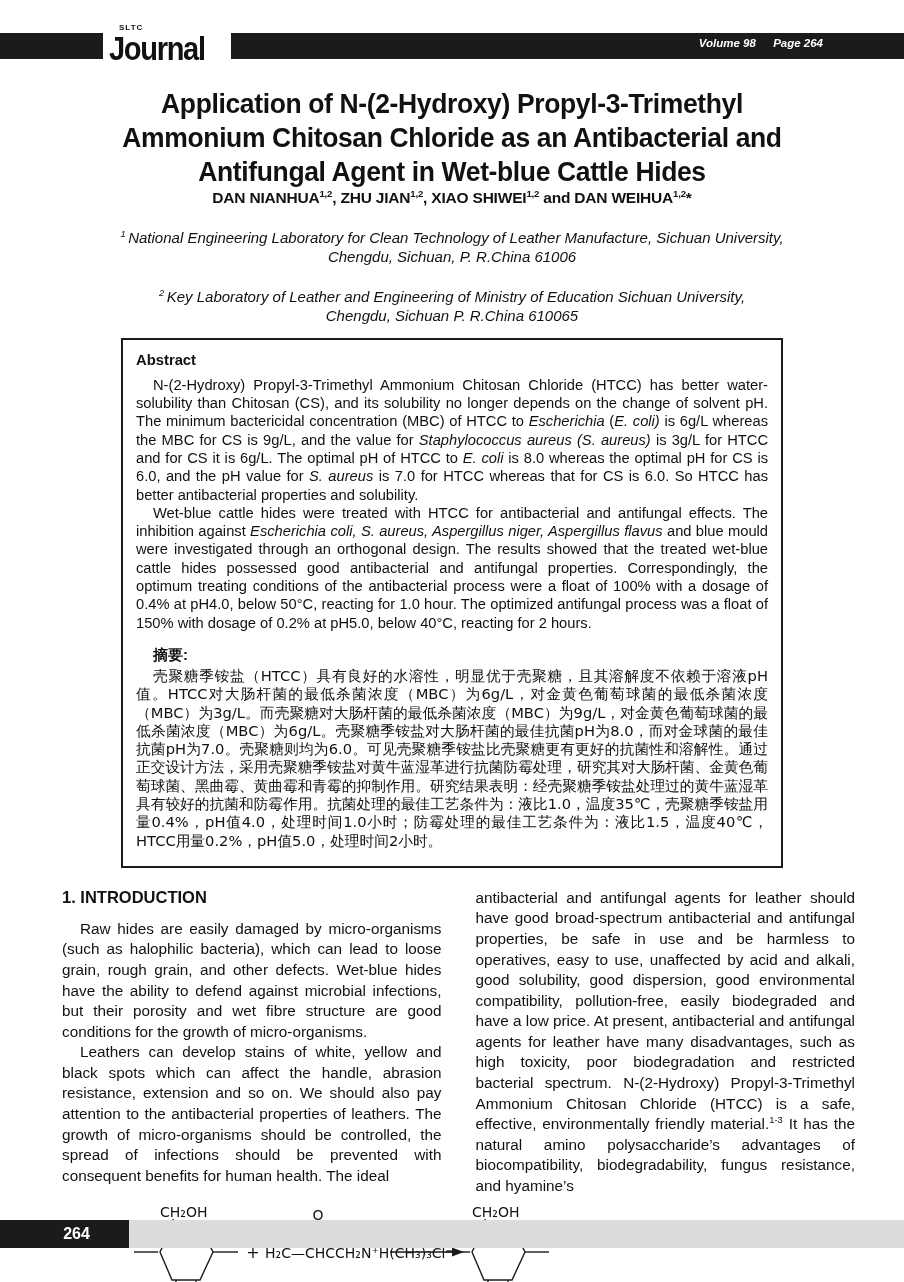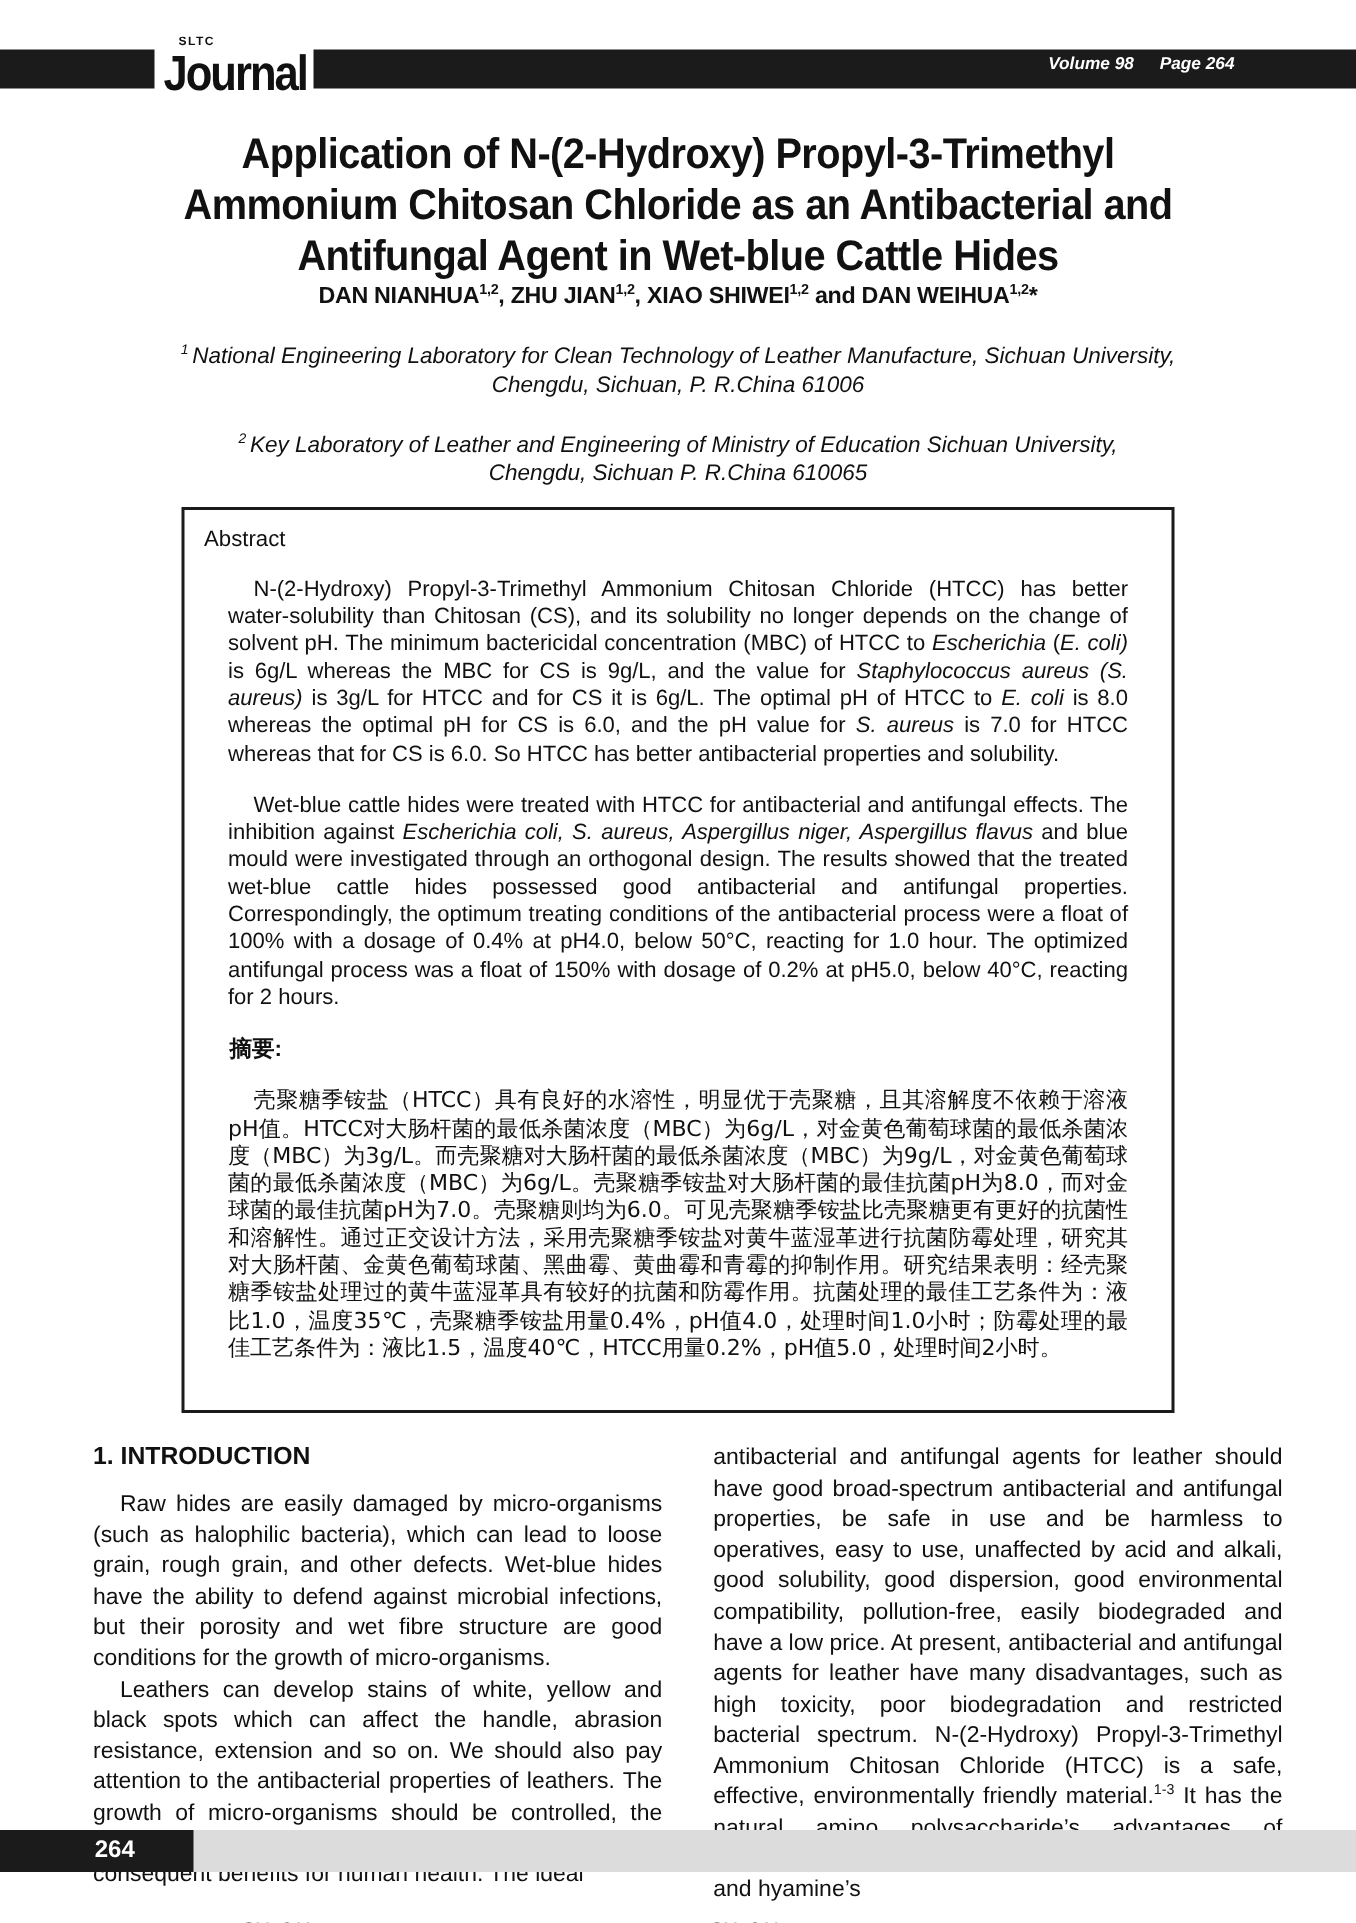--- a/index.html
+++ b/index.html
@@ -1,36 +1,36 @@
 <!DOCTYPE html>
 <html><head>
 <meta charset="utf-8">
 <style>
   html,body{margin:0;padding:0;background:#fff;}
   .page{position:relative;width:904px;height:1282px;background:#ffffff;overflow:hidden;
         font-family:"Liberation Sans",sans-serif;color:#111;}
   
   .header-bar{position:absolute;top:33px;left:0;width:904px;height:26px;background:#1b1b1b;}
-  .logo-box{position:absolute;top:22px;left:103px;width:106px;height:46px;background:#ffffff;
+  .logo-box{position:absolute;top:22px;left:103px;width:128px;height:46px;background:#ffffff;
             display:flex;flex-direction:column;align-items:flex-start;justify-content:flex-start;padding-left:6px;box-sizing:border-box;}
   .logo-small{font-size:8px;font-weight:bold;letter-spacing:1px;margin-left:10px;line-height:8px;margin-top:2px;}
   .logo-main{font-size:33px;font-weight:bold;letter-spacing:-1.5px;line-height:34px;transform:scaleX(.88);transform-origin:left;}
   .issue-info{position:absolute;top:37px;right:81px;color:#fff;font-size:11.5px;font-style:italic;font-weight:bold;}
   .issue-info span{margin-left:14px;}
   
   .content{position:absolute;top:0;left:0;width:904px;}
   .paper-title{margin-top:86px;text-align:center;font-weight:bold;font-size:28.5px;line-height:1.2;
                white-space:pre-line;letter-spacing:-.4px;transform:scaleX(.93);transform-origin:center;}
   .authors{margin-top:0;text-align:center;font-weight:bold;font-size:15.5px;letter-spacing:-.2px;}
   .affil{margin-top:21px;text-align:center;font-style:italic;font-size:15px;line-height:1.27;white-space:pre-line;}
   sup{font-size:62%;line-height:0;}
   
   .abstract-box{width:632px;margin:13px auto 0 auto;border:2px solid #1b1b1b;padding:10px 13px 16px 13px;}
-  .abstract-heading{font-weight:normal;font-size:14.8px;margin:2px 0 8px 0;}
-  .abstract-box p{margin:16px;text-align:justify;font-size:14.7px;line-height:1.245;text-indent:17px;}
+  .abstract-heading{font-weight:bold;font-size:14.8px;margin:2px 0 8px 0;}
+  .abstract-box p{margin:0;text-align:justify;font-size:14.7px;line-height:1.245;text-indent:17px;}
   .cn-heading{font-weight:bold;font-size:15px;margin:14px 0 2px 0;text-indent:17px;}
   .cn-text{margin:0;text-align:justify;font-size:14.8px;line-height:1.39;text-indent:17px;
            font-family:"DejaVu Sans","Liberation Sans",sans-serif;}
   
   .columns{display:flex;gap:34px;padding:20px 49px 0 62px;}
   .col{flex:1;}
   .section-heading{font-weight:bold;font-size:16.5px;margin:0 0 12px 0;}
   .col p{margin:0;text-align:justify;font-size:15.3px;line-height:1.345;}
   .col p.indent{text-indent:18px;}
   

